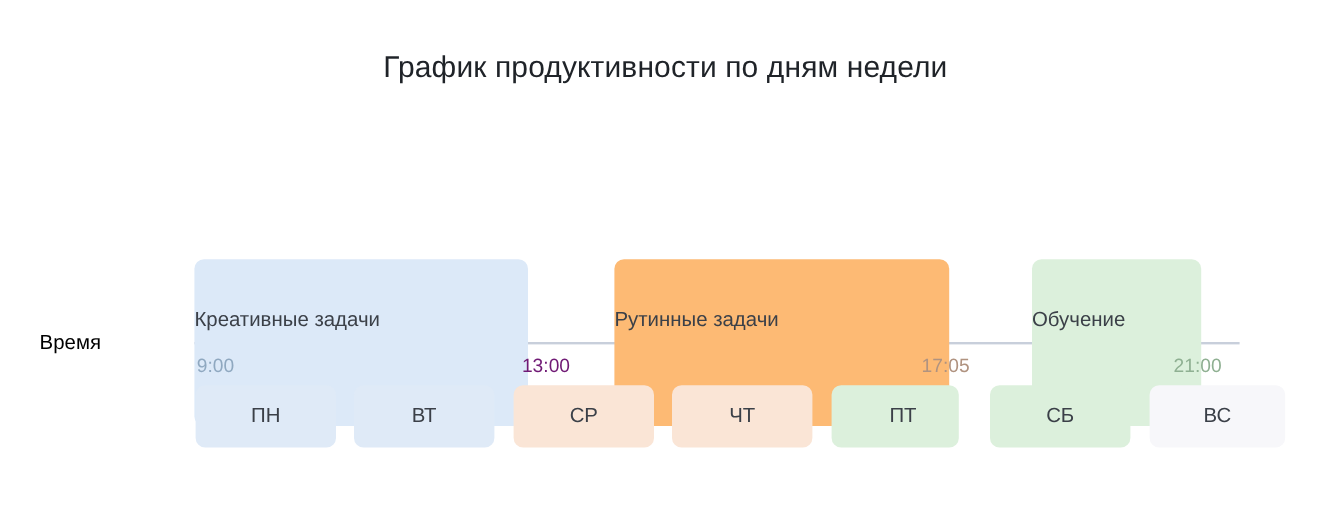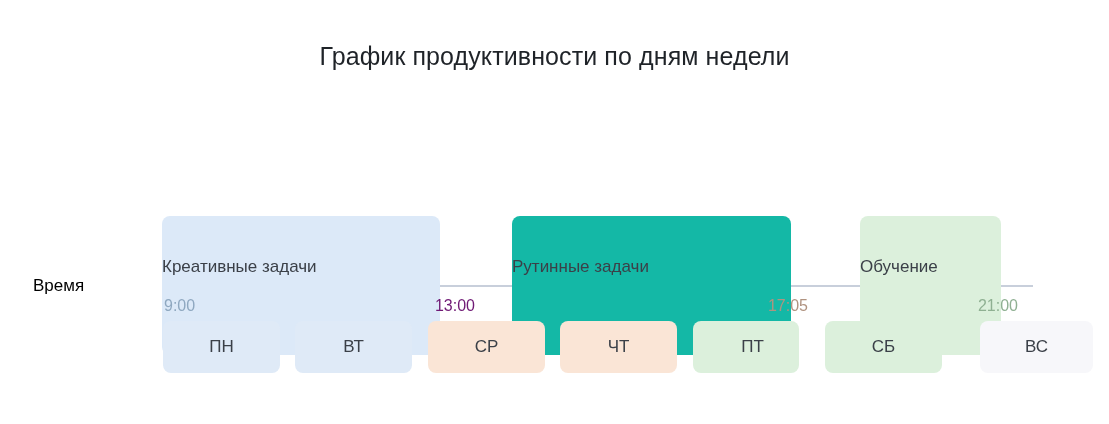--- a/index.html
+++ b/index.html
@@ -122,21 +122,21 @@
     <div class="axis-label" style="color: #000000;">Время</div>
 
     <div class="axis-line" style="background: rgb(200, 207, 219);"></div>
 
     <div class="block" id="block-0" style="left: 162px; width: 278px; background: rgb(220, 233, 248);">
       <div class="block-label">Креативные задачи</div>
     </div>
     <div class="time-tick start" id="tick-0-start" style="left: 164px; color: rgb(143, 168, 192);">9:00</div>
     <div class="time-tick end" id="tick-0-end" style="left: 338px; width: 137px; color: #701a75;">13:00</div>
 
-    <div class="block" id="block-1" style="left: 512px; width: 279px; background: #14b8a6;">
+    <div class="block" id="block-1" style="left: 512px; width: 279px; background: #fdba74;">
       <div class="block-label">Рутинные задачи</div>
     </div>
     <div class="time-tick end" id="tick-1-end" style="left: 671px; width: 137px; color: rgb(176, 147, 128);">17:05</div>
 
     <div class="block" id="block-2" style="left: 860px; width: 141px; background: rgb(220, 240, 220);">
       <div class="block-label">Обучение</div>
     </div>
     <div class="time-tick end" id="tick-2-end" style="left: 881px; width: 137px; color: rgb(143, 176, 146);">21:00</div>
 
   </div>
@@ -153,18 +153,18 @@
       </div>
       <div class="day-chip" style="left: 397px; width: 117px; background: rgb(250, 229, 214);">
         <span>ЧТ</span>
       </div>
       <div class="day-chip" style="left: 530px; width: 106px; background: rgb(220, 240, 220); padding-left: 13px;">
         <span>ПТ</span>
       </div>
       <div class="day-chip" style="left: 662px; width: 117px; background: rgb(220, 240, 220);">
         <span>СБ</span>
       </div>
-      <div class="day-chip" style="left: 795px; width: 113px; background: rgb(247, 247, 250); margin-left: 22px;">
+      <div class="day-chip" style="left: 795px; width: 113px; background: rgb(247, 247, 250);">
         <span>ВС</span>
       </div>
     </div>
 
 </div>
 
 </body></html>

